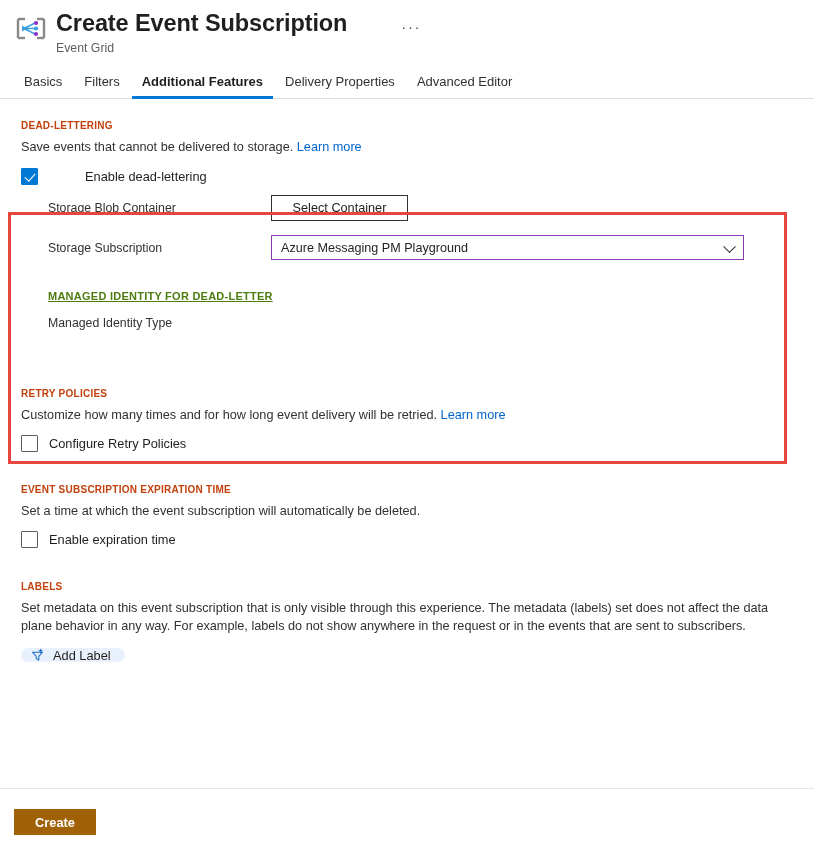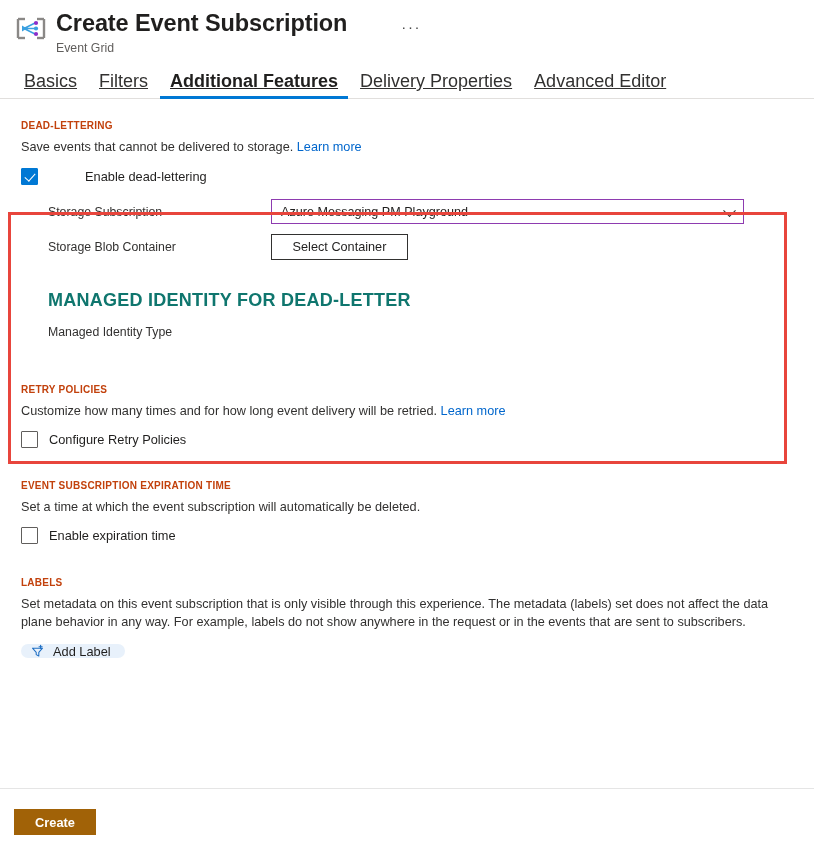--- a/index.html
+++ b/index.html
@@ -37,24 +37,23 @@
   
   .tabs {
     position: relative; display: flex; align-items: flex-end;
     margin-top: 13px; padding-left: 13px; height: 30px;
   }
   .tabs::after {
     content: ""; position: absolute; left: 0; right: 0; bottom: 0;
     height: 1px; background: #e1dfdd;
   }
   .tab {
-    position: relative; font-size: 18px; color: #323130;
+    position: relative; font-size: 13px; color: #323130;
     padding: 0 11px 9px 11px; cursor: pointer; white-space: nowrap;
     line-height: 17px;
-    text-decoration: underline;
   }
   .tab.active { font-weight: 700; color: #201f1e; }
   .tab.active::after {
     content: ""; position: absolute; left: 1px; right: 1px; bottom: 0;
     height: 3px; background: #0078d4; z-index: 2;
   }
 
   
   .body { position: relative; padding: 0 0 0 0; }
 
@@ -110,22 +109,22 @@
   .dd-text { white-space: nowrap; overflow: hidden; text-overflow: ellipsis; }
 
   .btn-outline {
     height: 26px; min-width: 137px; border: 1px solid #323130; background: #fff;
     font-size: 12.7px; color: #201f1e; font-family: inherit;
     display: inline-flex; align-items: center; justify-content: center;
     cursor: pointer; padding: 0 14px;
   }
 
   .sub-section-title {
-    font-size: 18px; font-weight: 600; color: #0f766e; letter-spacing: 0.25px;
-    padding-left: 27px; text-transform: uppercase;
+    font-size: 11px; font-weight: 600; color: #4d7c0f; letter-spacing: 0.25px;
+    padding-left: 27px; text-transform: uppercase; text-decoration: underline;
   }
 
   
   .pill-btn {
     display: inline-flex; align-items: center; gap: 8px;
     height: 14px; padding: 0 14px 0 10px; border: none;
     background: #e8f1fb; border-radius: 13px; cursor: pointer;
     font-size: 12.8px; color: #201f1e; font-family: inherit;
   }
   .label-icon { width: 14px; height: 14px; display: block; }
@@ -193,47 +192,47 @@
       <div class="section-desc">
         <span>Save events that cannot be delivered to storage.</span>
         <a class="link">Learn more</a>
       </div>
 
       <div class="cb-row" style="margin-top:12px;gap:36px;">
         <span class="cb checked"></span>
         <span class="cb-label">Enable dead-lettering</span>
       </div>
 
+      <div class="field-row" style="margin-top:10px;">
+        <div class="field-label">Storage Blob Container</div>
+        <div class="control">
+          <button class="btn-outline">Select Container</button>
+        </div>
+      </div>
+
       <div class="field-row" style="margin-top:14px;">
         <div class="field-label">Storage Subscription</div>
         <div class="control">
           <div class="dropdown visited">
             <span class="dd-text">Azure Messaging PM Playground</span>
             <span class="chev"></span>
           </div>
         </div>
       </div>
 
-      <div class="field-row" style="margin-top:10px;">
-        <div class="field-label">Storage Blob Container</div>
-        <div class="control">
-          <button class="btn-outline">Select Container</button>
-        </div>
-      </div>
-
       <div style="margin-top:30px;">
         <div class="sub-section-title">MANAGED IDENTITY FOR DEAD-LETTER</div>
 
         <div class="field-row" style="margin-top:13px;">
           <div class="field-label">Managed Identity Type</div>
         </div>
       </div>
     </div>
 
-    <div class="section" style="margin-top:44px;">
+    <div class="section" style="margin-top:57px;">
       <div class="section-title">RETRY POLICIES</div>
       <div class="section-desc">
         <span>Customize how many times and for how long event delivery will be retried.</span>
         <a class="link">Learn more</a>
       </div>
       <div class="cb-row" style="margin-top:11px;">
         <span class="cb"></span>
         <span class="cb-label">Configure Retry Policies</span>
       </div>
     </div>

